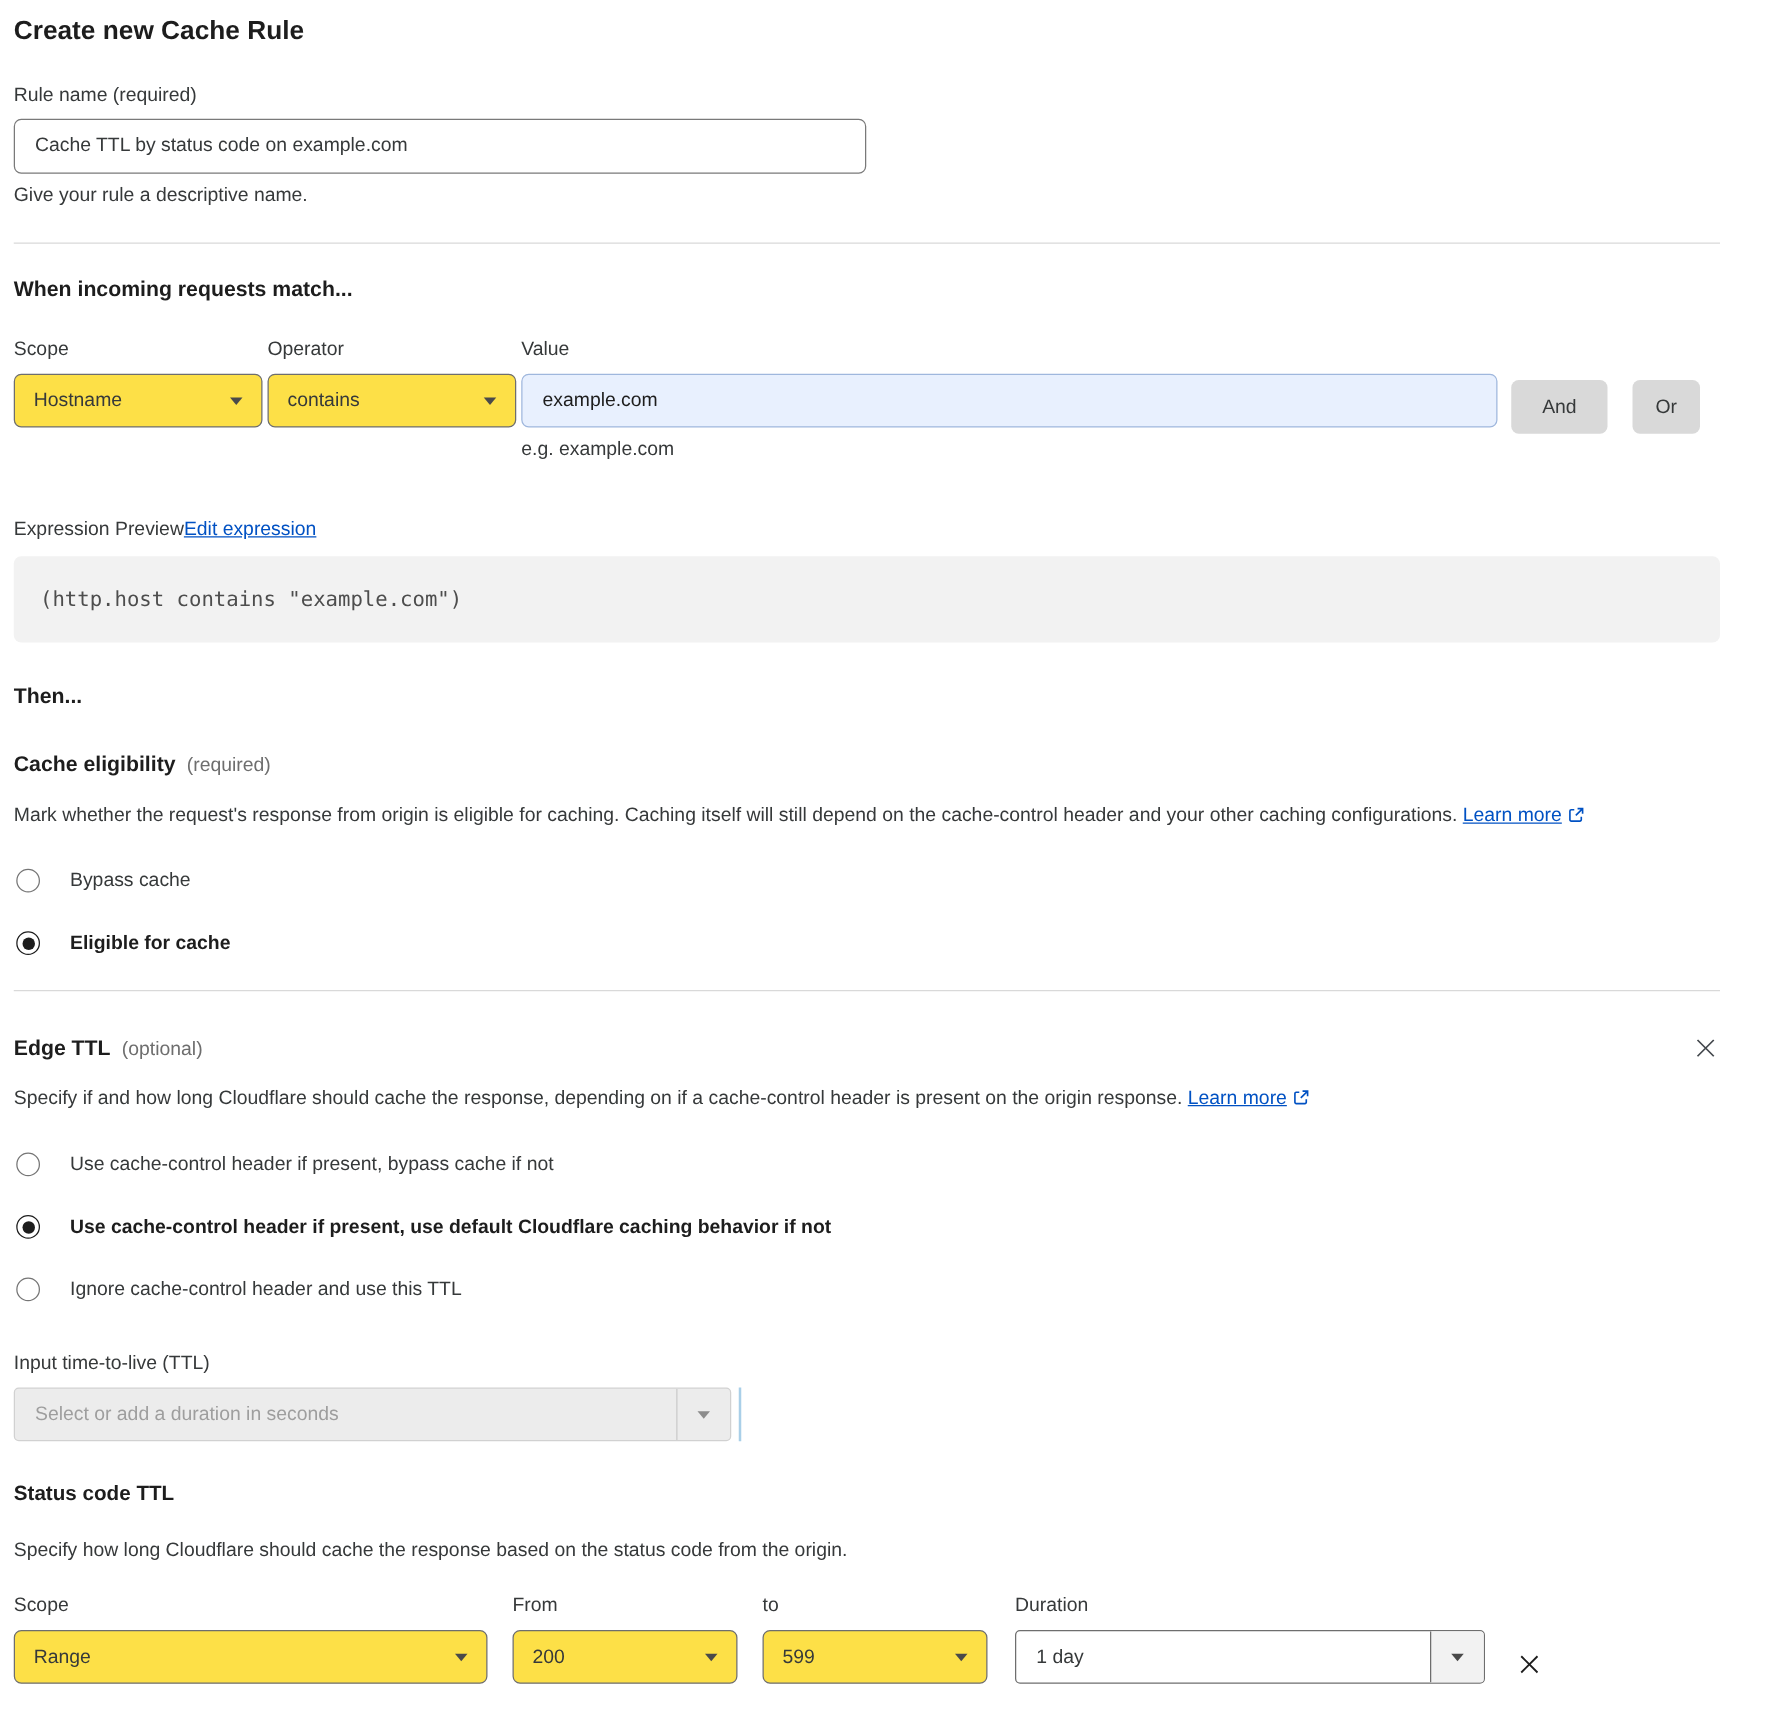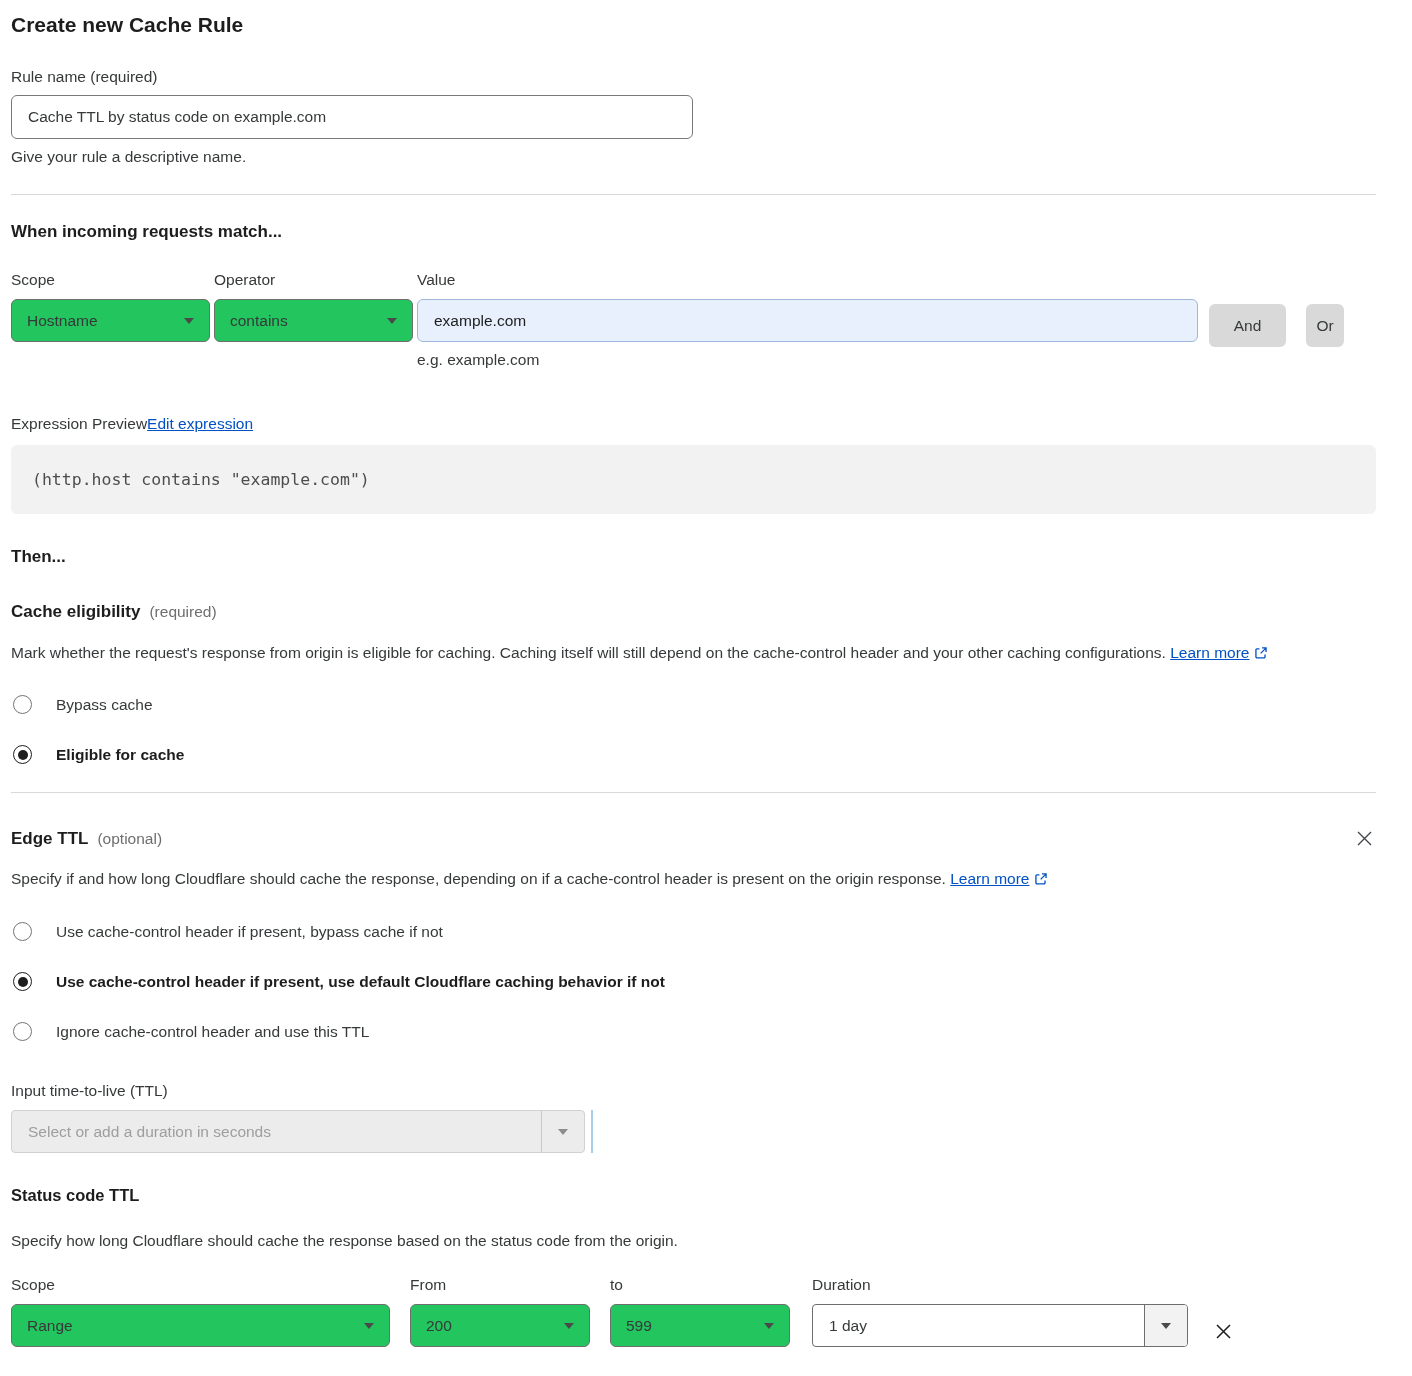--- a/index.html
+++ b/index.html
@@ -53,21 +53,21 @@
   .mt-section { margin-top: 27px; }
   .match-row { display: flex; align-items: flex-start; margin-top: 29px; }
   .col { display: flex; flex-direction: column; }
   .col + .col { margin-left: 4px; }
   .col .field-label { margin-bottom: 10px; }
 
   .select {
     height: 43px;
     border: 1px solid #6e6e6e;
     border-radius: 6px;
-    background: #22c55e;
+    background: #fde047;
     display: flex;
     align-items: center;
     justify-content: space-between;
     padding: 0 15px;
     font-size: 15.5px;
     color: #36393a;
     cursor: pointer;
   }
   .caret {
     width: 0; height: 0;
@@ -95,21 +95,21 @@
     border: none;
     border-radius: 6px;
     background: #d9d9d9;
     color: #36393a;
     font-size: 15.5px;
     font-family: "Liberation Sans", sans-serif;
     cursor: pointer;
     margin-top: 33px;
   }
   .and-btn { width: 77px; margin-left: 11px; }
-  .or-btn  { width: 38px; margin-left: 20px; }
+  .or-btn  { width: 54px; margin-left: 20px; }
 
   .expr-header {
     display: flex;
     justify-content: flex-start;
     align-items: flex-end;
     margin-top: 46px;
   }
   a.blue-link {
     color: #0051c3;
     text-decoration: underline;

